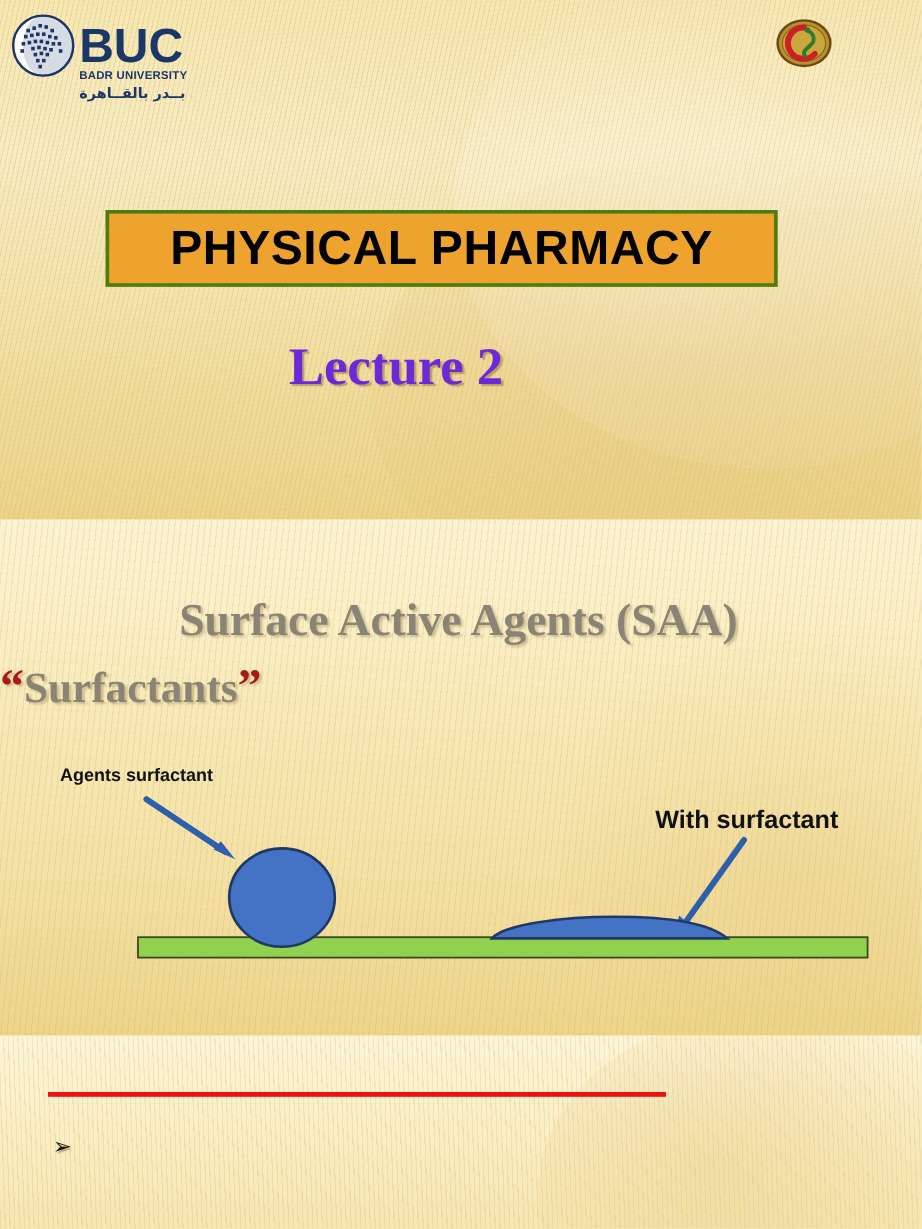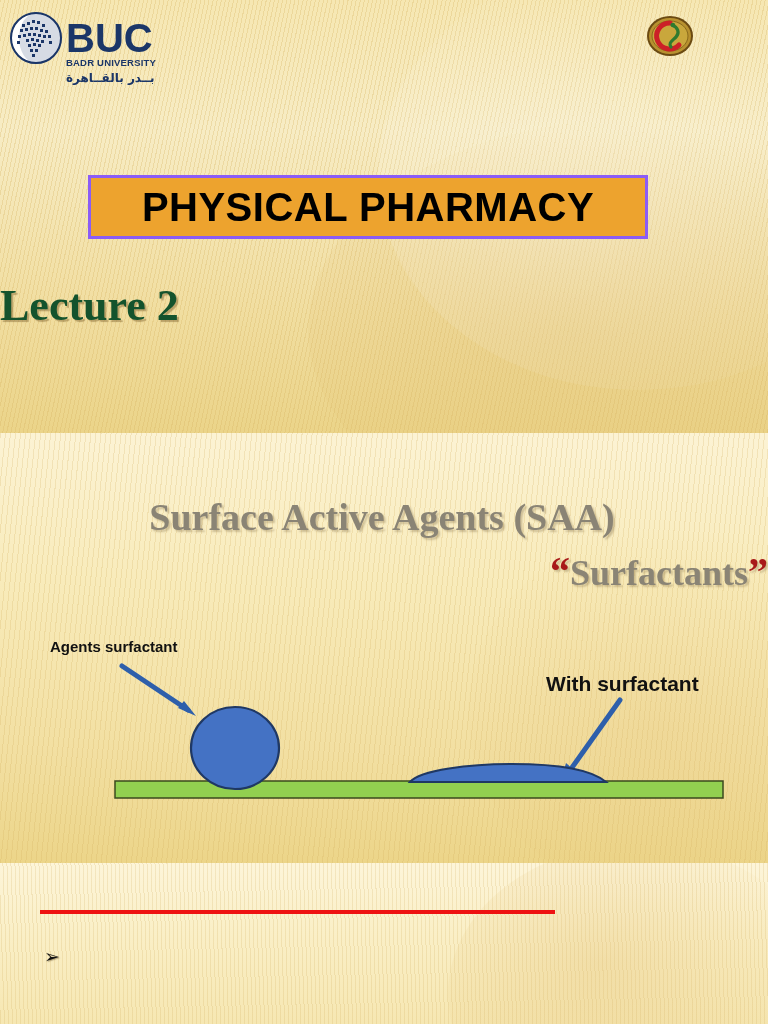--- a/index.html
+++ b/index.html
@@ -120,44 +120,45 @@
   }
 
   
   .title-bar {
     position: absolute;
     left: 88px;
     top: 175px;
     width: 560px;
     height: 64px;
     background: #eda32e;
-    border: 3px solid #8b5cf6;
+    border: 3px solid #4d7c0f;
     box-sizing: border-box;
     display: flex;
     align-items: center;
     justify-content: center;
   }
   .title-bar .title-text {
     font-family: "Liberation Sans", sans-serif;
     font-weight: bold;
     font-size: 40px;
     letter-spacing: 0.5px;
     color: #000000;
     white-space: nowrap;
   }
 
   .lecture-label {
     position: absolute;
     left: 0;
     top: 280px;
     width: 660px;
+    text-align: center;
     font-family: "Liberation Serif", serif;
     font-weight: bold;
     font-size: 44px;
-    color: #14532d;
+    color: #6d28d9;
     text-shadow: 2px 2px 1px rgba(120, 90, 40, 0.45);
   }
 
   
   .saa-heading {
     position: absolute;
     left: 0;
     top: 495px;
     width: 764px;
     text-align: center;
@@ -165,21 +166,21 @@
     font-weight: bold;
     font-size: 38px;
     color: #8a8475;
     text-shadow: 2px 2px 2px rgba(150, 130, 90, 0.45);
   }
   .saa-sub {
     position: absolute;
     left: 0;
     top: 548px;
     width: 768px;
-    text-align: right;
+    text-align: left;
     font-family: "Liberation Serif", serif;
     font-weight: bold;
     font-size: 36px;
     color: #8a8475;
     text-shadow: 2px 2px 2px rgba(150, 130, 90, 0.45);
     white-space: nowrap;
   }
   .saa-sub .qmark {
     color: #a81919;
     font-size: 40px;

